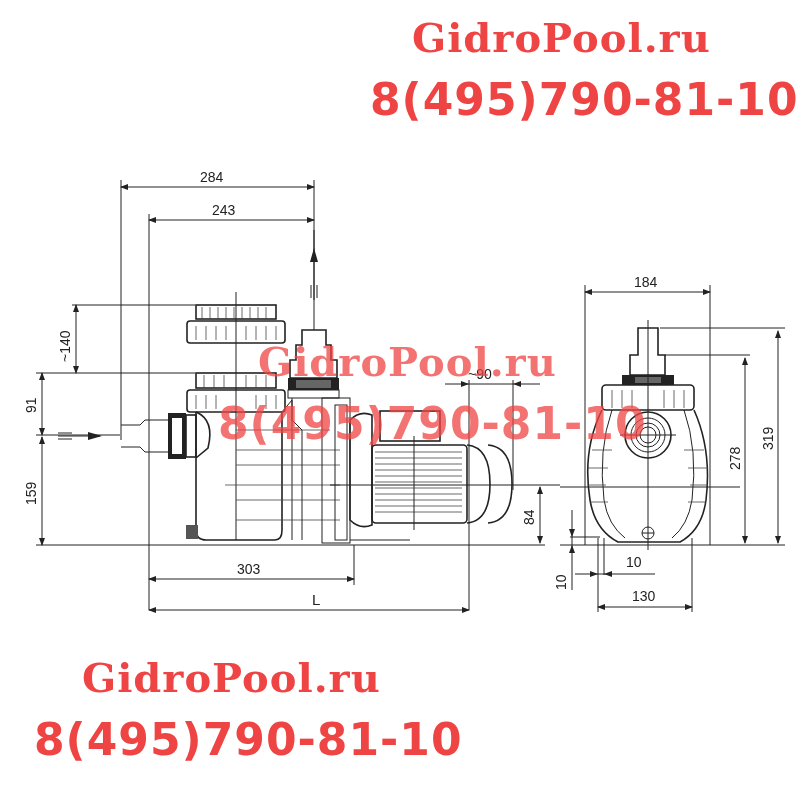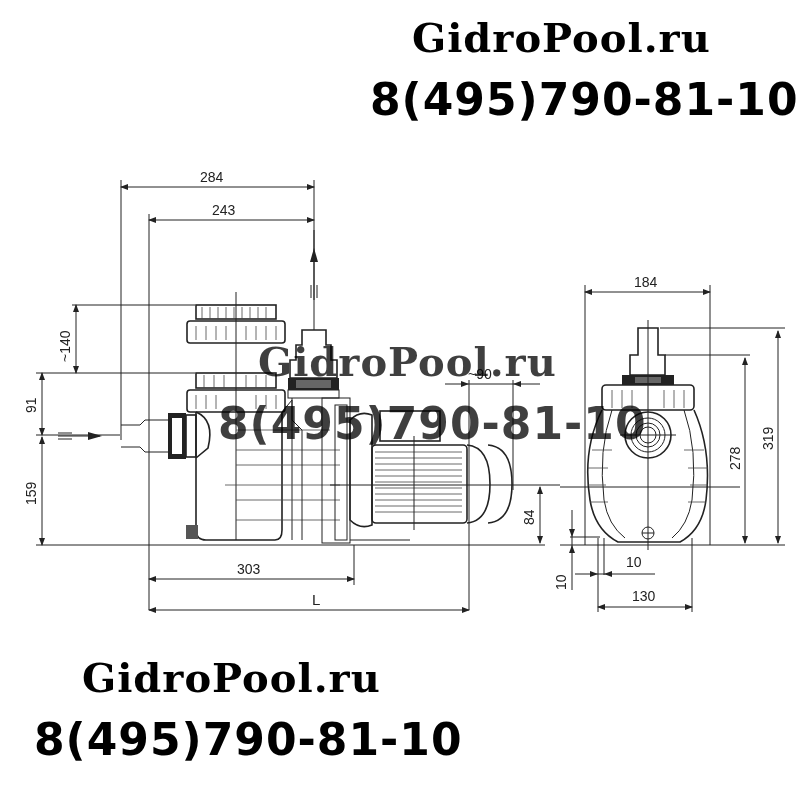--- a/index.html
+++ b/index.html
@@ -1,19 +1,19 @@
 <!DOCTYPE html>
 <html><head>
 <meta charset="utf-8">
 <style>
   html, body { margin: 0; padding: 0; background: #ffffff; }
   #canvas { position: relative; width: 800px; height: 800px; overflow: hidden; background: #fff; }
   .wm {
     position: absolute; font-family: "DejaVu Sans", sans-serif; font-weight: bold;
-    color: #000000; white-space: nowrap; letter-spacing: 1px; z-index: 2; pointer-events: none;
+    color: #ef4444; white-space: nowrap; letter-spacing: 1px; z-index: 2; pointer-events: none;
   }
   .wm-serif { font-family: "DejaVu Serif", serif; }
   svg { position: absolute; left: 0; top: 0; z-index: 1; }
   svg text.dim { font-family: "Liberation Sans", sans-serif; font-size: 14px; fill: #222; }
   .ln { stroke: #222; stroke-width: 1; fill: none; }
   .lnt { stroke: #222; stroke-width: 1.6; fill: none; }
   .th { stroke: #444; stroke-width: 0.8; fill: none; }
   .blk { fill: #222; }
 </style>
 </head>

